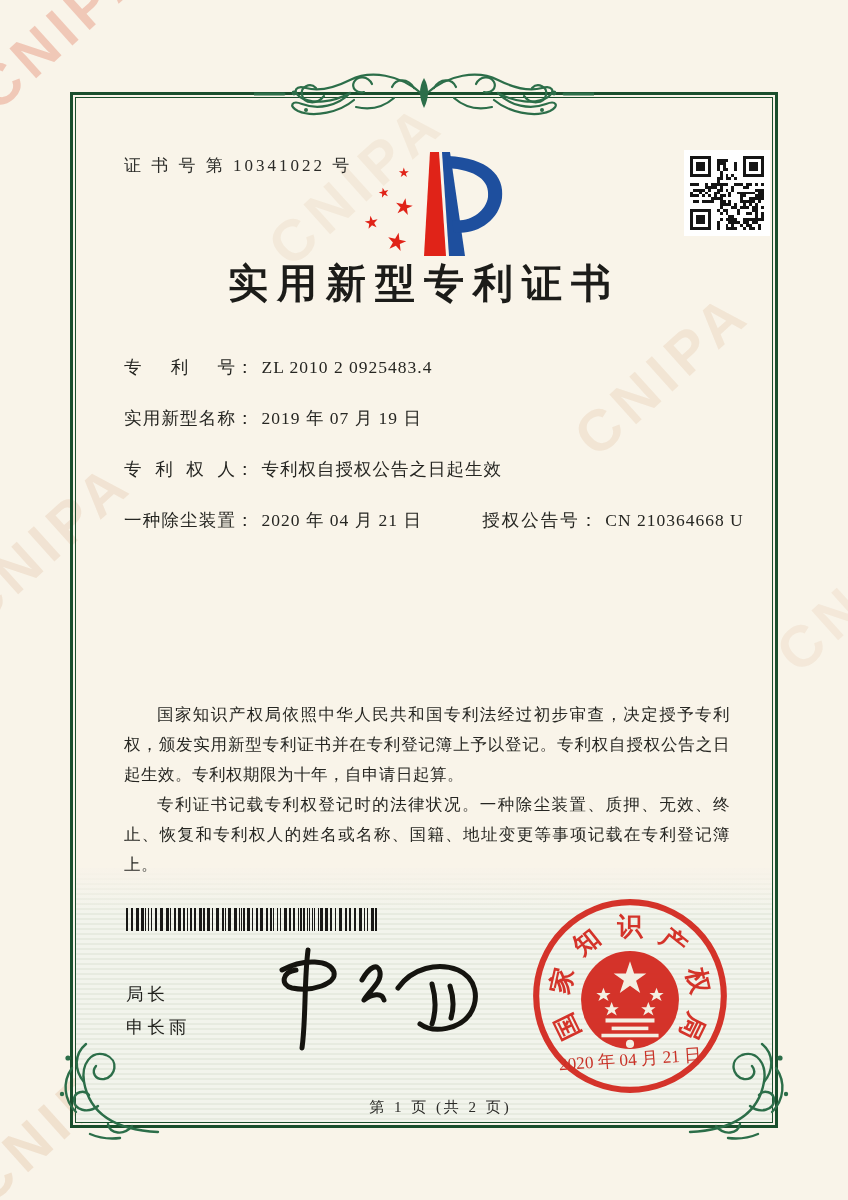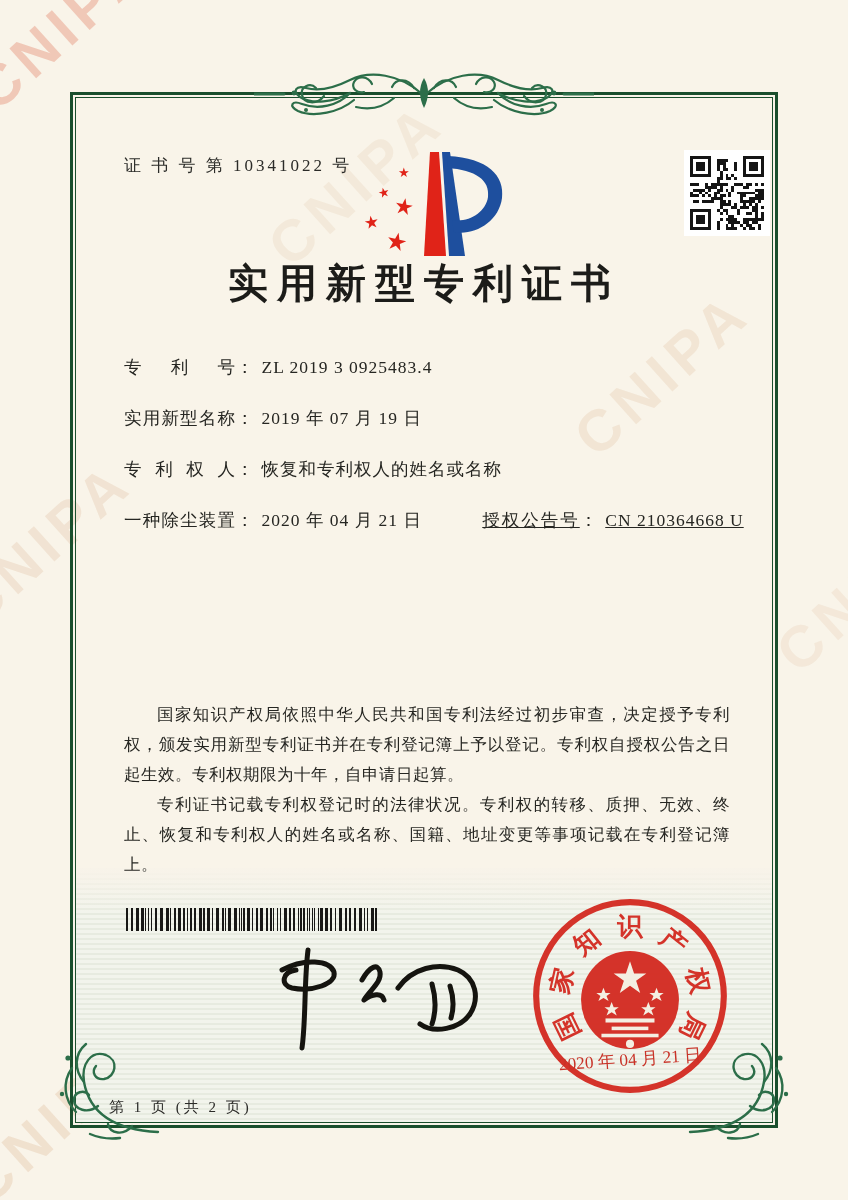--- a/index.html
+++ b/index.html
@@ -47,42 +47,42 @@
           font-size:40px; font-weight:bold; letter-spacing:9px; color:#1c1c19; }
 
   
   .fields{ position:absolute; left:48px; right:36px; top:256px; font-size:17.5px;
            color:#262622; }
   .frow{ margin-bottom:24px; line-height:27px; white-space:nowrap; }
   .flabel{ display:inline-block; width:112px; text-align:justify;
            text-align-last:justify; vertical-align:top; letter-spacing:1px;}
   .fcolon{ display:inline-block; margin-right:8px; }
   .fvalue{ letter-spacing:1px; }
-  .gaz{ margin-left:56px;text-decoration:underline; }
+  .gaz{ margin-left:56px; }
   .gaz .flabel2{ letter-spacing:2px; }
 
   
   .law{ position:absolute; left:48px; right:42px; top:602px; font-size:16.5px;
         line-height:1.82; color:#262622; text-align:justify; letter-spacing:0.5px;}
   .law p{ text-indent:2em; }
 
   
   .barcode{ position:absolute; left:50px; top:810px; height:23px; display:flex;
             align-items:stretch; z-index:2;}
   .barcode i{ display:block; background:#181816; }
   .signer{ position:absolute; left:50px; top:880px; font-size:17.5px;
            letter-spacing:4px; color:#23231f; z-index:2; line-height:33px;}
   .signature{ position:absolute; left:170px; top:838px; width:250px; height:120px; z-index:2;}
 
   
   .seal{ position:absolute; left:452px; top:796px; width:204px; height:204px;
          z-index:3; opacity:0.94; }
 
   
-  .pageno{ position:absolute; left:0; right:0; top:1000px; text-align:left;
+  .pageno{ position:absolute; left:0; right:0; top:1000px; text-align:center;
            font-size:15px; letter-spacing:3px; color:#2b2b28; z-index:2;padding-left:33px;}
   .cont-box{ position:absolute; left:288px; top:1136px; width:212px; height:38px;
              background:#fffdf8; z-index:2; display:flex; align-items:center;
              justify-content:center; font-size:16.5px; letter-spacing:3px; color:#23231f;}
 
   .star{ position:absolute; color:#e02318; line-height:1; }
 </style>
 </head>
 <body>
 
@@ -320,39 +320,39 @@
               <rect x="20" y="24" width="1" height="1" fill="#151515"></rect>
               <rect x="21" y="24" width="1" height="1" fill="#151515"></rect>
               <rect x="23" y="24" width="1" height="1" fill="#151515"></rect>
             </svg>
         </div>
 
         <div class="title">实用新型专利证书</div>
 
         <div class="fields">
           <div class="frow">
-            <span class="flabel">专利号</span><span class="fcolon">：</span><span class="fvalue">ZL 2019 3 0925483.4</span>
+            <span class="flabel">专利号</span><span class="fcolon">：</span><span class="fvalue">ZL 2010 2 0925483.4</span>
           </div>
           <div class="frow">
             <span class="flabel">实用新型名称</span><span class="fcolon">：</span><span class="fvalue">2019 年 07 月 19 日</span>
           </div>
           <div class="frow">
-            <span class="flabel">专利权人</span><span class="fcolon">：</span><span class="fvalue">恢复和专利权人的姓名或名称</span>
+            <span class="flabel">专利权人</span><span class="fcolon">：</span><span class="fvalue">专利权自授权公告之日起生效</span>
           </div>
           <div class="frow">
             <span class="flabel">一种除尘装置</span><span class="fcolon">：</span><span class="fvalue">2020 年 04 月 21 日</span>
             <span class="gaz">
               <span class="flabel2">授权公告号</span><span class="fcolon">：</span><span class="fvalue">CN 210364668 U</span>
             </span>
           </div>
         </div>
 
         <div class="law">
           <p>国家知识产权局依照中华人民共和国专利法经过初步审查，决定授予专利权，颁发实用新型专利证书并在专利登记簿上予以登记。专利权自授权公告之日起生效。专利权期限为十年，自申请日起算。</p>
-          <p>专利证书记载专利权登记时的法律状况。专利权的转移、质押、无效、终止、恢复和专利权人的姓名或名称、国籍、地址变更等事项记载在专利登记簿上。</p>
+          <p>专利证书记载专利权登记时的法律状况。一种除尘装置、质押、无效、终止、恢复和专利权人的姓名或名称、国籍、地址变更等事项记载在专利登记簿上。</p>
         </div>
 
         <div class="barcode" id="barcode">
             <i style="width: 2px; margin-right: 3px;"></i>
             <i style="width: 2px; margin-right: 3px;"></i>
             <i style="width: 3px; margin-right: 2px;"></i>
             <i style="width: 3px; margin-right: 1px;"></i>
             <i style="width: 1px; margin-right: 2px;"></i>
             <i style="width: 1px; margin-right: 2px;"></i>
             <i style="width: 1px; margin-right: 3px;"></i>
@@ -406,20 +406,24 @@
             <i style="width: 2px; margin-right: 2px;"></i>
             <i style="width: 2px; margin-right: 3px;"></i>
             <i style="width: 2px; margin-right: 3px;"></i>
             <i style="width: 3px; margin-right: 2px;"></i>
             <i style="width: 1px; margin-right: 2px;"></i>
             <i style="width: 1px; margin-right: 3px;"></i>
             <i style="width: 3px; margin-right: 1px;"></i>
             <i style="width: 2px; margin-right: 1px;"></i>
           </div>
 
+        <div class="signer">
+          <div>局长</div>
+          <div>申长雨</div>
+        </div>
 
         <div class="signature">
           <svg viewBox="0 0 250 120" width="250" height="120" fill="none" stroke="#15140f" stroke-width="5" stroke-linecap="round" stroke-linejoin="round">
             <path d="M62,14 C58,46 60,84 56,112"></path>
             <path d="M36,34 C58,22 84,24 88,36 C91,48 66,56 46,52 C34,49 36,36 50,34"></path>
             <path d="M116,44 C124,30 132,27 134,36 C136,46 124,54 118,64 C126,58 136,56 138,64"></path>
             <path d="M152,52 C166,32 192,26 212,34 C230,42 234,62 224,78 C214,93 188,98 174,88"></path>
             <path d="M186,48 C190,62 190,76 186,88"></path>
             <path d="M204,50 C208,62 208,72 205,82"></path>
           </svg>

